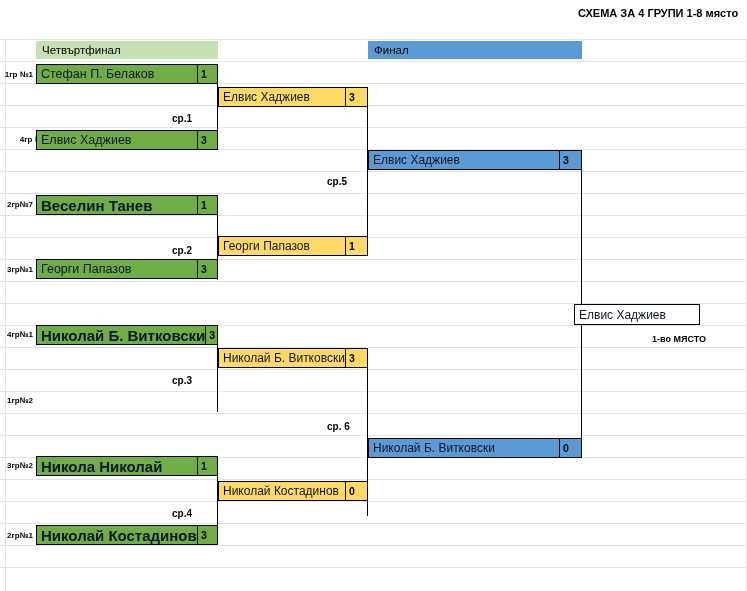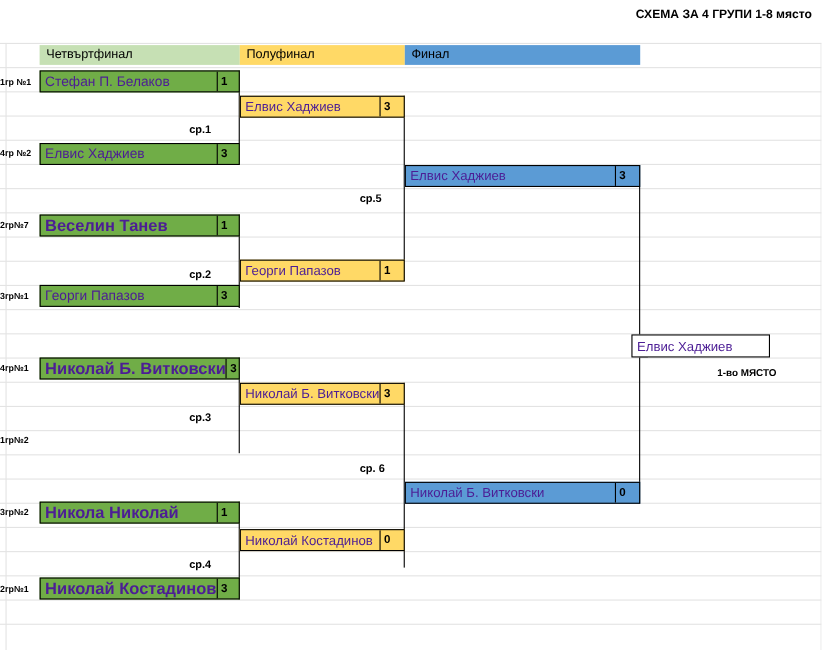--- a/index.html
+++ b/index.html
@@ -53,34 +53,35 @@
     white-space: nowrap;
     overflow: hidden;
   }
   
   .seed {
     position: absolute;
     font-size: 8px;
     font-weight: bold;
     color: #000000;
     white-space: nowrap;
+    text-align: right;
   }
   
   .slot {
     position: absolute;
     box-sizing: border-box;
     border: 1.4px solid #000000;
     display: flex;
     align-items: center;
     overflow: hidden;
   }
   .slot .nm {
     flex: 1 1 auto;
     font-size: 12.5px;
-    color: #4c1d95;
+    color: #0f172a;
     padding-left: 4px;
     white-space: nowrap;
     overflow: visible;
     line-height: 1;
   }
   .slot .sc {
     flex: 0 0 auto;
     box-sizing: border-box;
     border-left: 1.4px solid #000000;
     font-size: 10.5px;
@@ -163,21 +164,20 @@
   <div class="gridline-h" style="top:501px"></div>
   <div class="gridline-h" style="top:523px"></div>
   <div class="gridline-h" style="top:545px"></div>
   <div class="gridline-h" style="top:567px"></div>
   <div class="gridline-v" style="left:5px;  top:39px; height:552px"></div>
   <div class="gridline-v" style="left:746px; top:39px; height:552px"></div>
 
   <div class="title" style="left:578px; top:7px">СХЕМА ЗА 4 ГРУПИ   1-8 място</div>
 
   <div class="round-header" style="left:36px;  top:41px; width:182px; background:#c6e0b4;">Четвъртфинал</div>
-  <div class="round-header" style="left:218px; top:41px; width:150px; background:#ffd966;">Полуфинал</div>
   <div class="round-header" style="left:368px; top:41px; width:214px; background:#5b9bd5;">Финал</div>
 
   <div class="seed" style="left:0px; top:70px;  width:33px">1гр №1</div>
   <div class="seed" style="left:0px; top:135px; width:48px">4гр №2</div>
   <div class="seed" style="left:0px; top:200px; width:33px">2гр№7</div>
   <div class="seed" style="left:0px; top:265px; width:33px">3гр№1</div>
   <div class="seed" style="left:0px; top:330px; width:33px">4гр№1</div>
   <div class="seed" style="left:0px; top:396px; width:33px">1гр№2</div>
   <div class="seed" style="left:0px; top:461px; width:33px">3гр№2</div>
   <div class="seed" style="left:0px; top:531px; width:33px">2гр№1</div>

